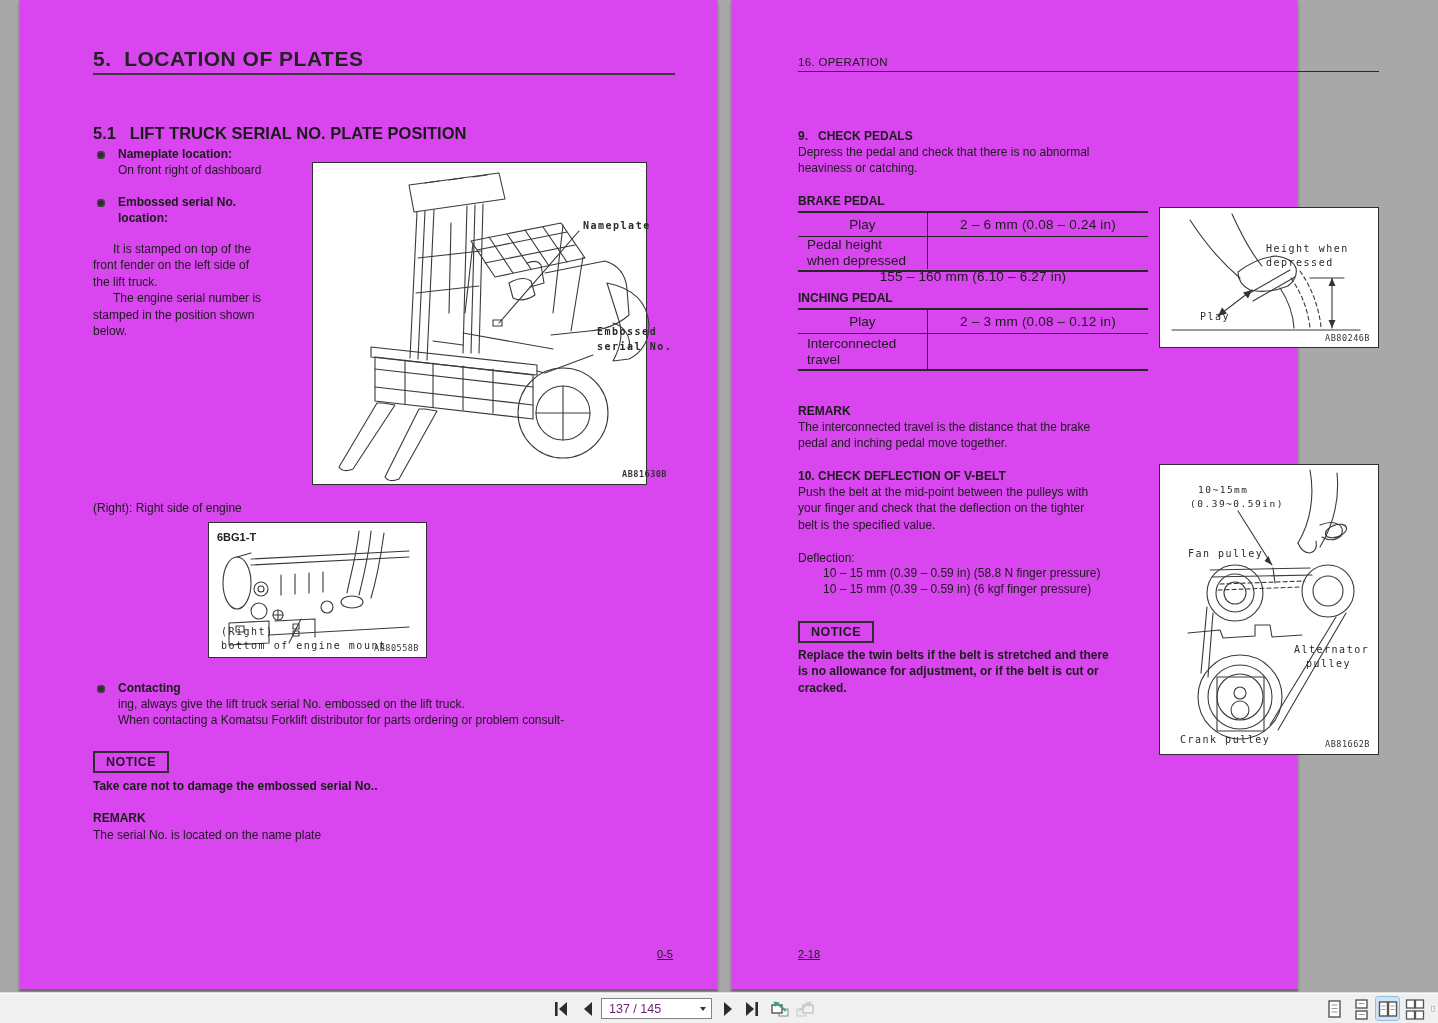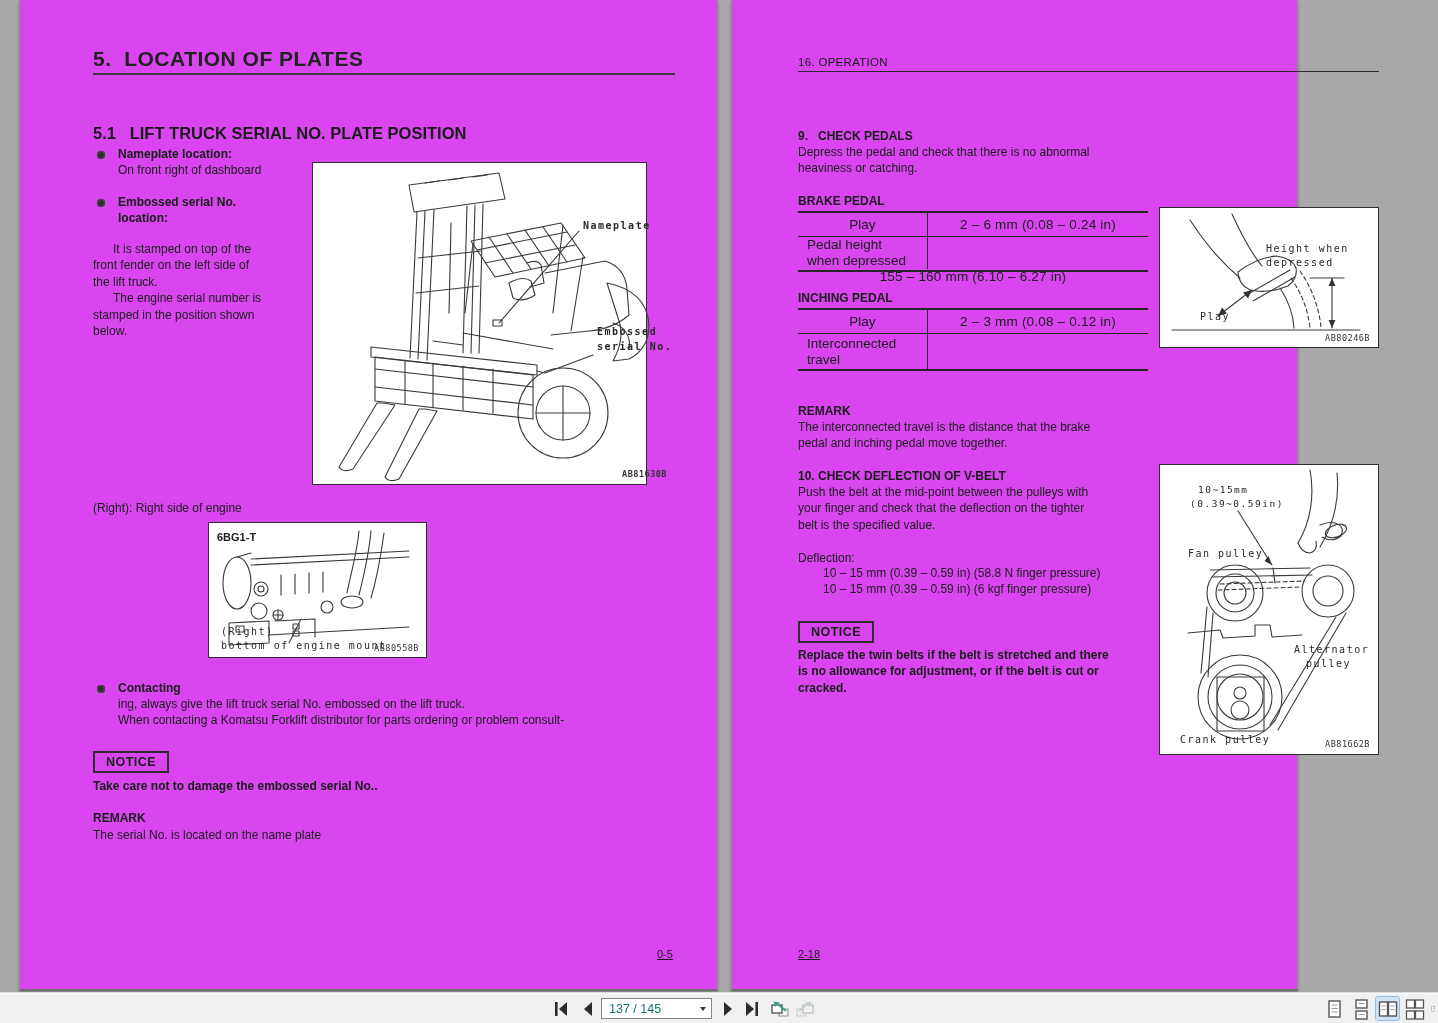--- a/index.html
+++ b/index.html
@@ -31,21 +31,21 @@
   .spec-row { display:flex; }
   .spec-row + .spec-row { border-top:1px solid #262626; }
   .spec-label { width:130px; border-right:1px solid #262626; display:flex; flex-direction:column; justify-content:center; padding-left:9px; line-height:16px; }
   .spec-label.center { align-items:center; padding-left:0; }
   .spec-value { flex:1; display:flex; align-items:center; justify-content:center; letter-spacing:.2px; }
 
   
   .statusbar { position:absolute; left:0; right:0; top:992px; height:31px; background:#f0f0f0; border-top:1px solid #dcdcdc; box-shadow:inset 0 1px 0 #fafafa; }
   .tbtn { position:absolute; top:4px; width:23px; height:23px; display:flex; align-items:center; justify-content:center; border-radius:2px; }
   .combo { position:absolute; top:5px; left:601px; width:111px; height:21px; background:#fff; border:1px solid #848484;
-           display:flex; align-items:center; font-size:12.5px; padding-left:7px; color:#0f766e; }
+           display:flex; align-items:center; font-size:12.5px; padding-left:7px; color:#701a75; }
   .combo .caret { position:absolute; right:5px; top:8px; width:0; height:0; border-left:3.5px solid transparent; border-right:3.5px solid transparent; border-top:4.5px solid #333; }
   .tbtn.selected { background:#cfe3f5; outline:1px solid #94bede; }
 
   svg text { fill:#222; }
   .figline { stroke:#3a3a3a; stroke-width:1.1; fill:none; stroke-linecap:round; stroke-linejoin:round; }
   .figlabel { font-family:"DejaVu Sans Mono", monospace; font-size:10px; letter-spacing:1.5px; fill:#2a2a2a; }
   .figcode { font-family:"DejaVu Sans Mono", monospace; font-size:8.5px; letter-spacing:.5px; fill:#333; }
 </style>
 </head>
 <body>

